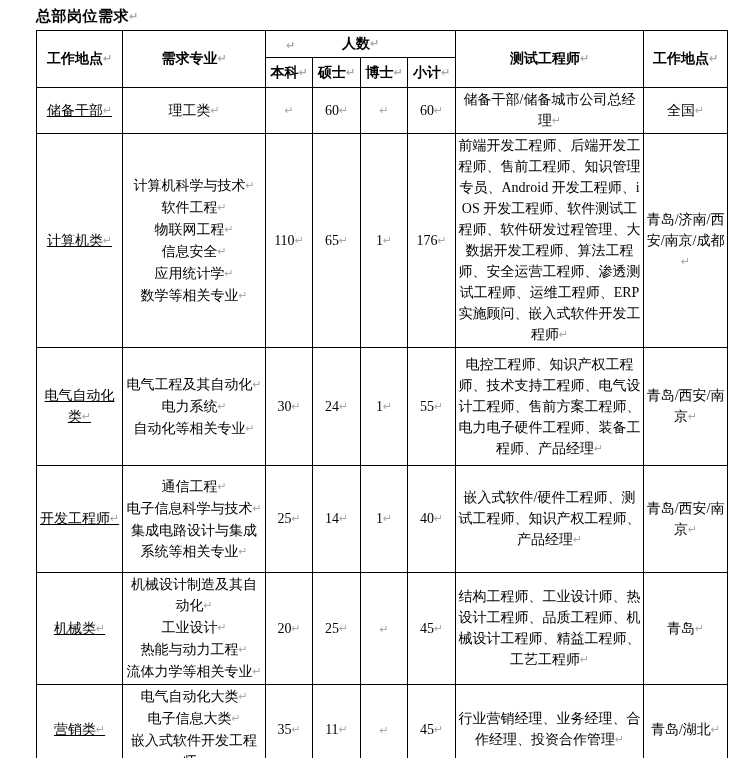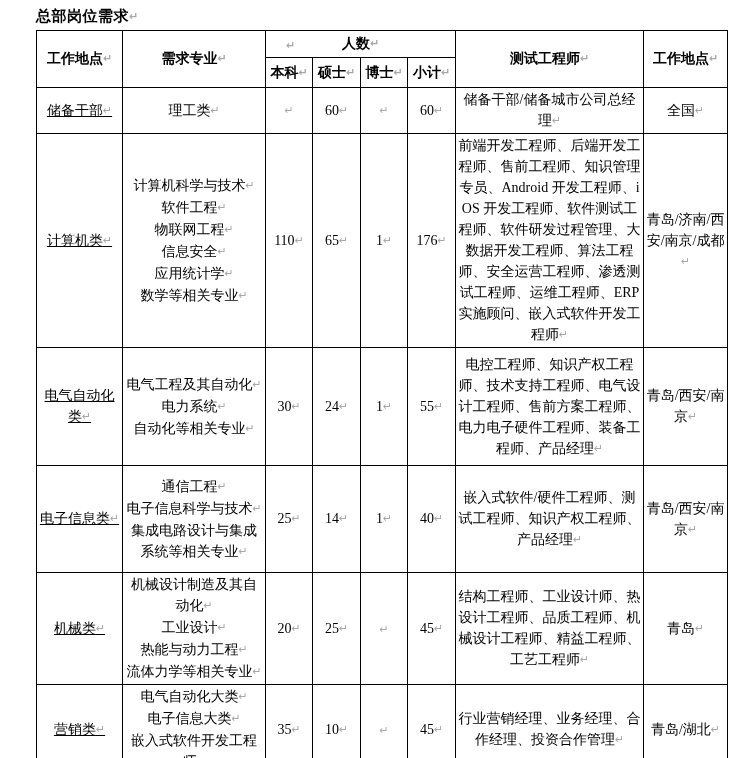--- a/index.html
+++ b/index.html
@@ -126,21 +126,21 @@
       </td>
       <td class="num"><span>30</span><span class="pm">↵</span></td>
       <td class="num"><span>24</span><span class="pm">↵</span></td>
       <td class="num"><span>1</span><span class="pm">↵</span></td>
       <td class="num"><span>55</span><span class="pm">↵</span></td>
       <td class="pos"><span>电控工程师、知识产权工程师、技术支持工程师、电气设计工程师、售前方案工程师、电力电子硬件工程师、装备工程师、产品经理</span><span class="pm">↵</span></td>
       <td class="loc"><span>青岛/西安/南京</span><span class="pm">↵</span></td>
     </tr>
 
     <tr class="r3">
-      <td class="cat"><span>电子信息类</span><span class="pm">↵</span></td>
+      <td class="cat"><span>开发工程师</span><span class="pm">↵</span></td>
       <td class="majors">
         <span class="major-line"><span>通信工程</span><span class="pm">↵</span></span>
         <span class="major-line"><span>电子信息科学与技术</span><span class="pm">↵</span></span>
         <span class="major-line"><span>集成电路设计与集成系统等相关专业</span><span class="pm">↵</span></span>
       </td>
       <td class="num"><span>25</span><span class="pm">↵</span></td>
       <td class="num"><span>14</span><span class="pm">↵</span></td>
       <td class="num"><span>1</span><span class="pm">↵</span></td>
       <td class="num"><span>40</span><span class="pm">↵</span></td>
       <td class="pos"><span>嵌入式软件/硬件工程师、测试工程师、知识产权工程师、产品经理</span><span class="pm">↵</span></td>
@@ -166,21 +166,21 @@
     </tr>
 
     <tr class="r5">
       <td class="cat"><span>营销类</span><span class="pm">↵</span></td>
       <td class="majors">
         <span class="major-line"><span>电气自动化大类</span><span class="pm">↵</span></span>
         <span class="major-line"><span>电子信息大类</span><span class="pm">↵</span></span>
         <span class="major-line"><span>嵌入式软件开发工程师</span><span class="pm">↵</span></span>
       </td>
       <td class="num"><span>35</span><span class="pm">↵</span></td>
-      <td class="num"><span>10</span><span class="pm">↵</span></td>
+      <td class="num"><span>11</span><span class="pm">↵</span></td>
       <td class="num va-top">
             <span class="pm-line"><span></span><span class="pm">↵</span></span>
           </td>
       <td class="num"><span>45</span><span class="pm">↵</span></td>
       <td class="pos"><span>行业营销经理、业务经理、合作经理、投资合作管理</span><span class="pm">↵</span></td>
       <td class="loc"><span>青岛/湖北</span><span class="pm">↵</span></td>
     </tr>
   </tbody>
     </table>
 </div>

